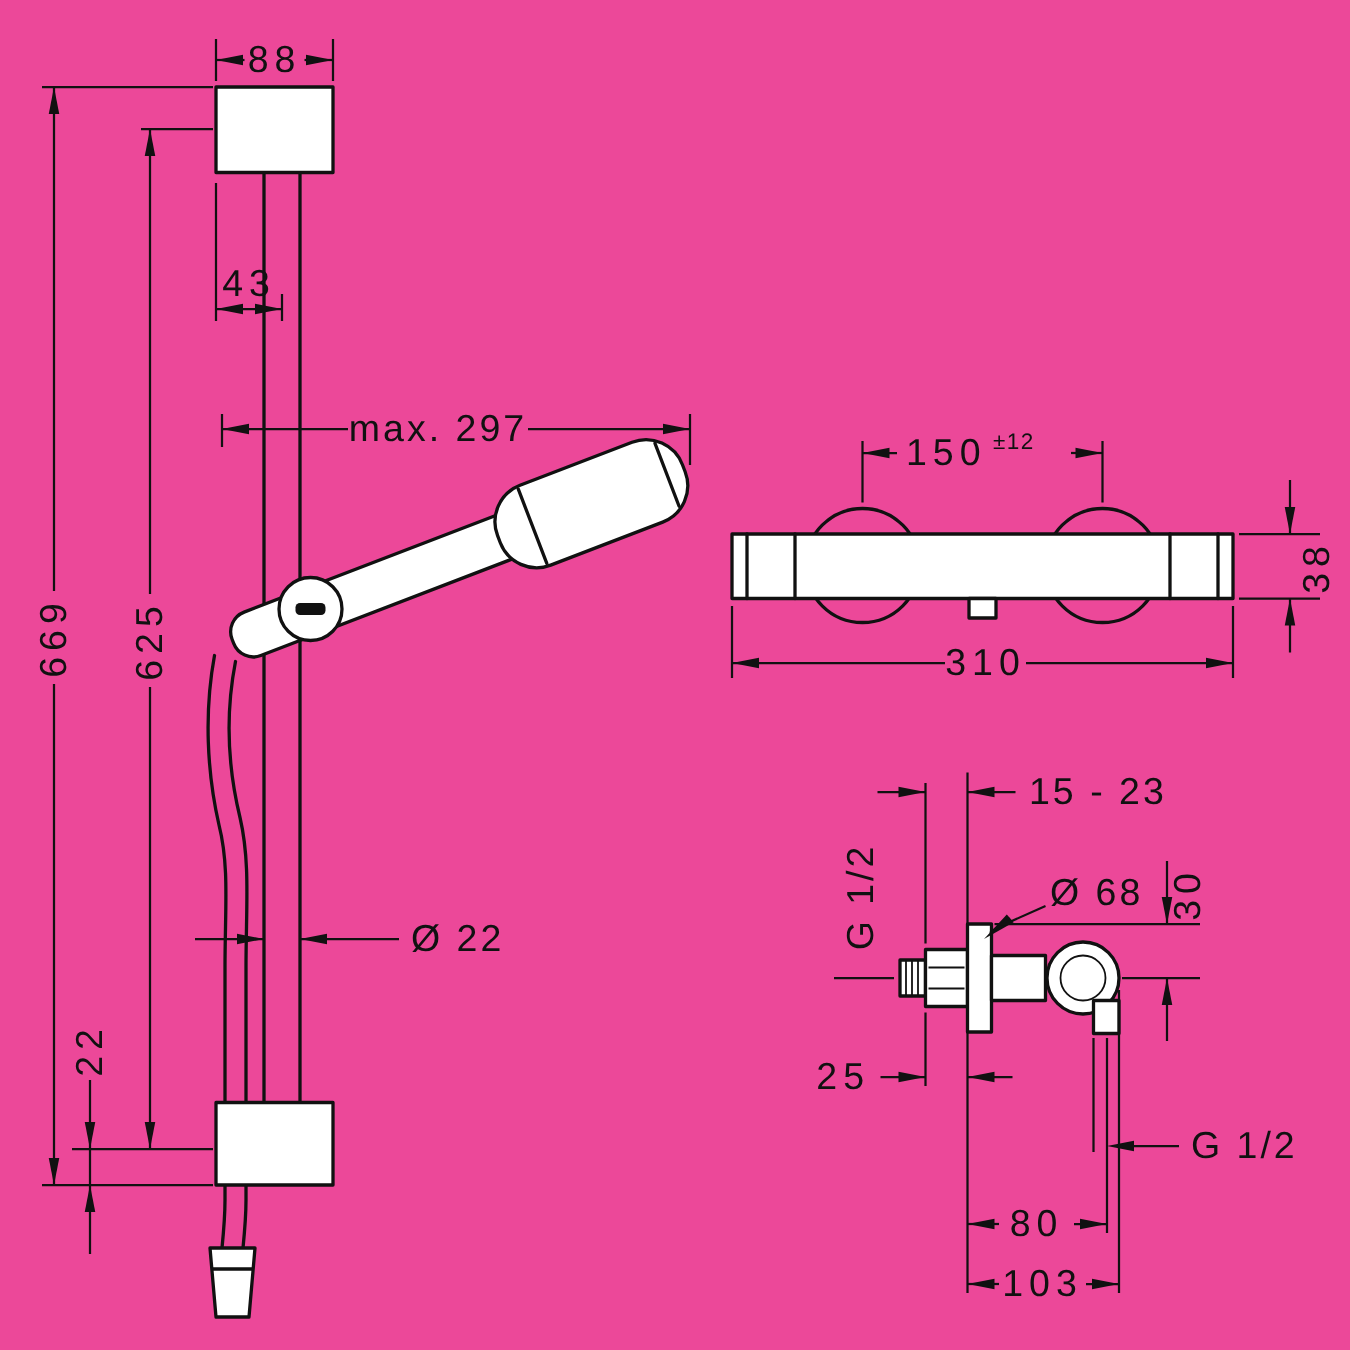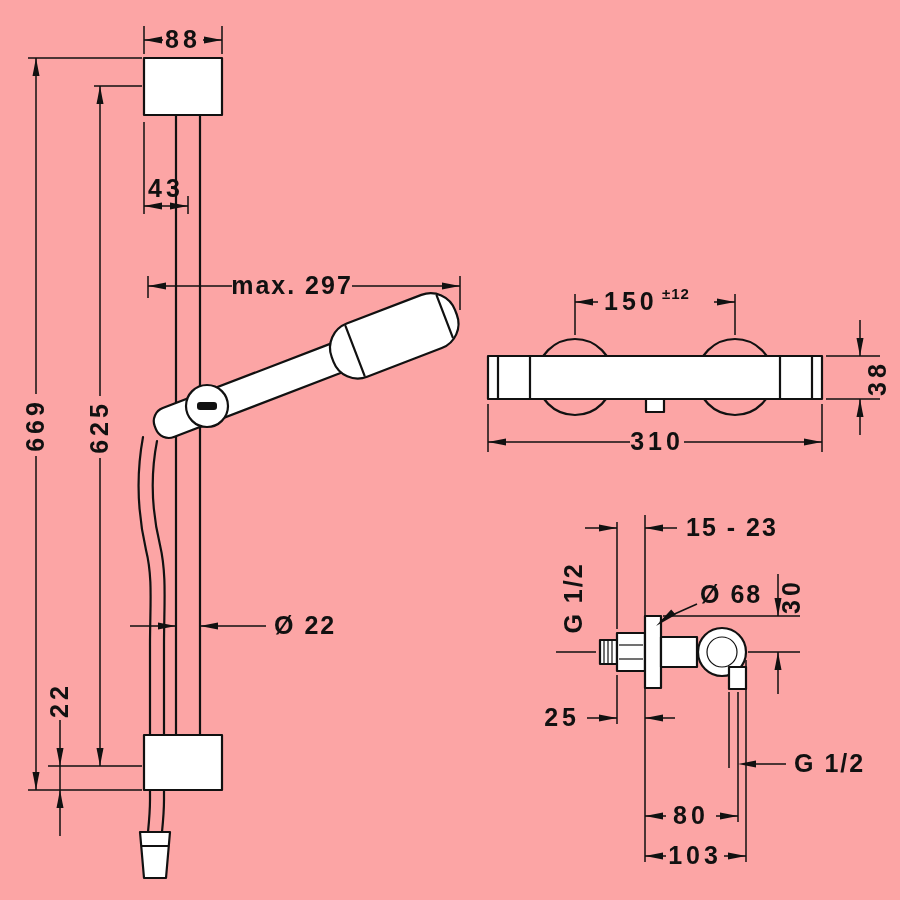--- a/index.html
+++ b/index.html
@@ -1,16 +1,16 @@
 <!DOCTYPE html>
 <html><head>
 <meta charset="utf-8">
 <style>
   html,body{margin:0;padding:0;background:#fff;}
-  .page{width:900px;height:900px;background:#fca5a5;position:relative;overflow:hidden;font-weight:bold;}
+  .page{width:900px;height:900px;background:#ec4899;position:relative;overflow:hidden;}
   svg{display:block;}
   .obj{stroke:#111;stroke-width:2.2;fill:none;stroke-linecap:round;stroke-linejoin:round;}
   .objf{fill:#fff;}
   .dim{stroke:#111;stroke-width:1.5;fill:none;}
   .thinl{stroke:#111;stroke-width:1.2;fill:none;}
   .ah{fill:#111;stroke:none;}
   .fillb{fill:#111;stroke:none;}
   .dt{font-family:"Liberation Sans",sans-serif;font-size:25px;fill:#111;letter-spacing:4px;}
   .dtm{letter-spacing:2px;}
   .dts{font-family:"Liberation Sans",sans-serif;font-size:15px;fill:#111;letter-spacing:1px;}

